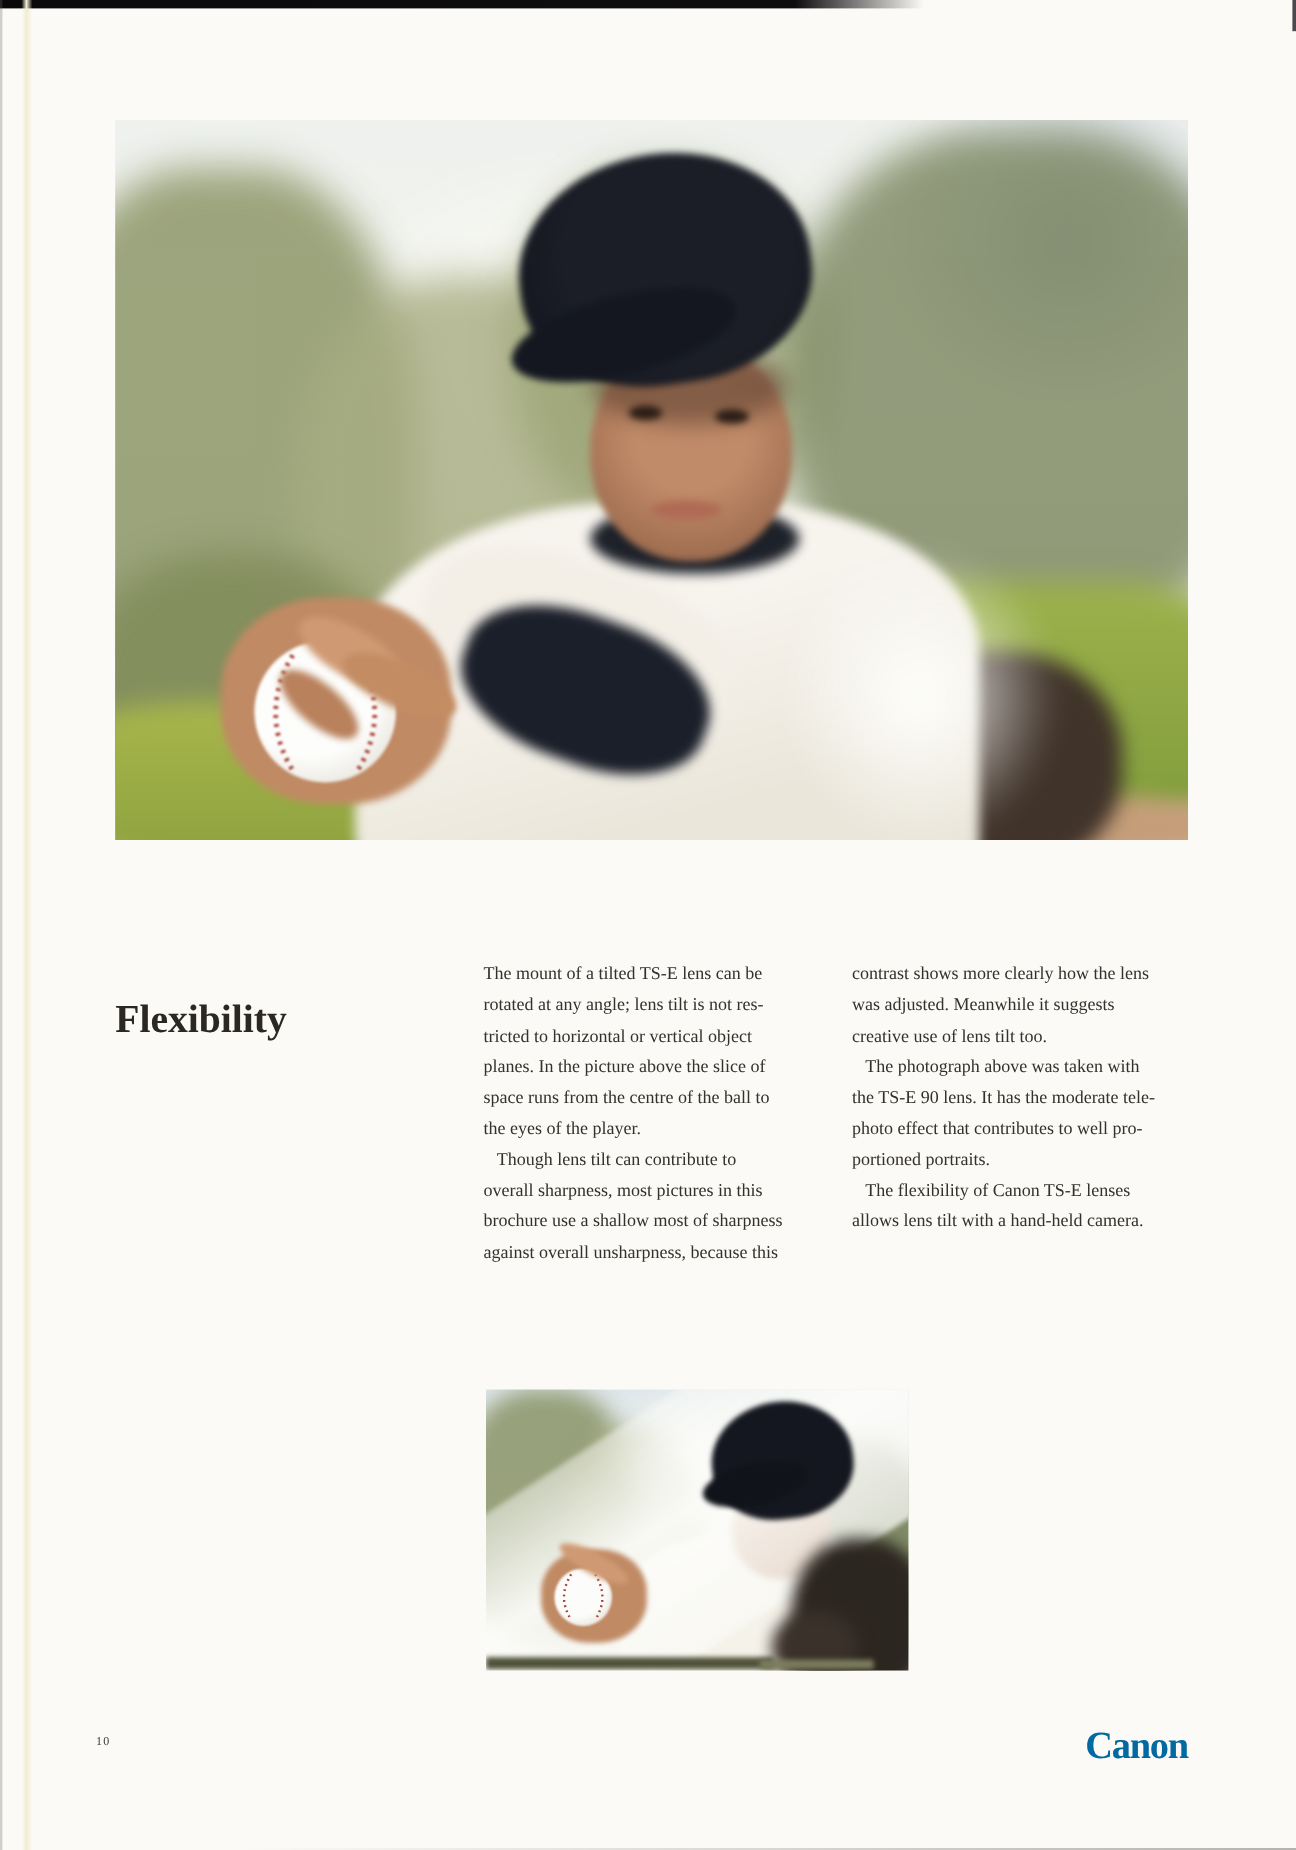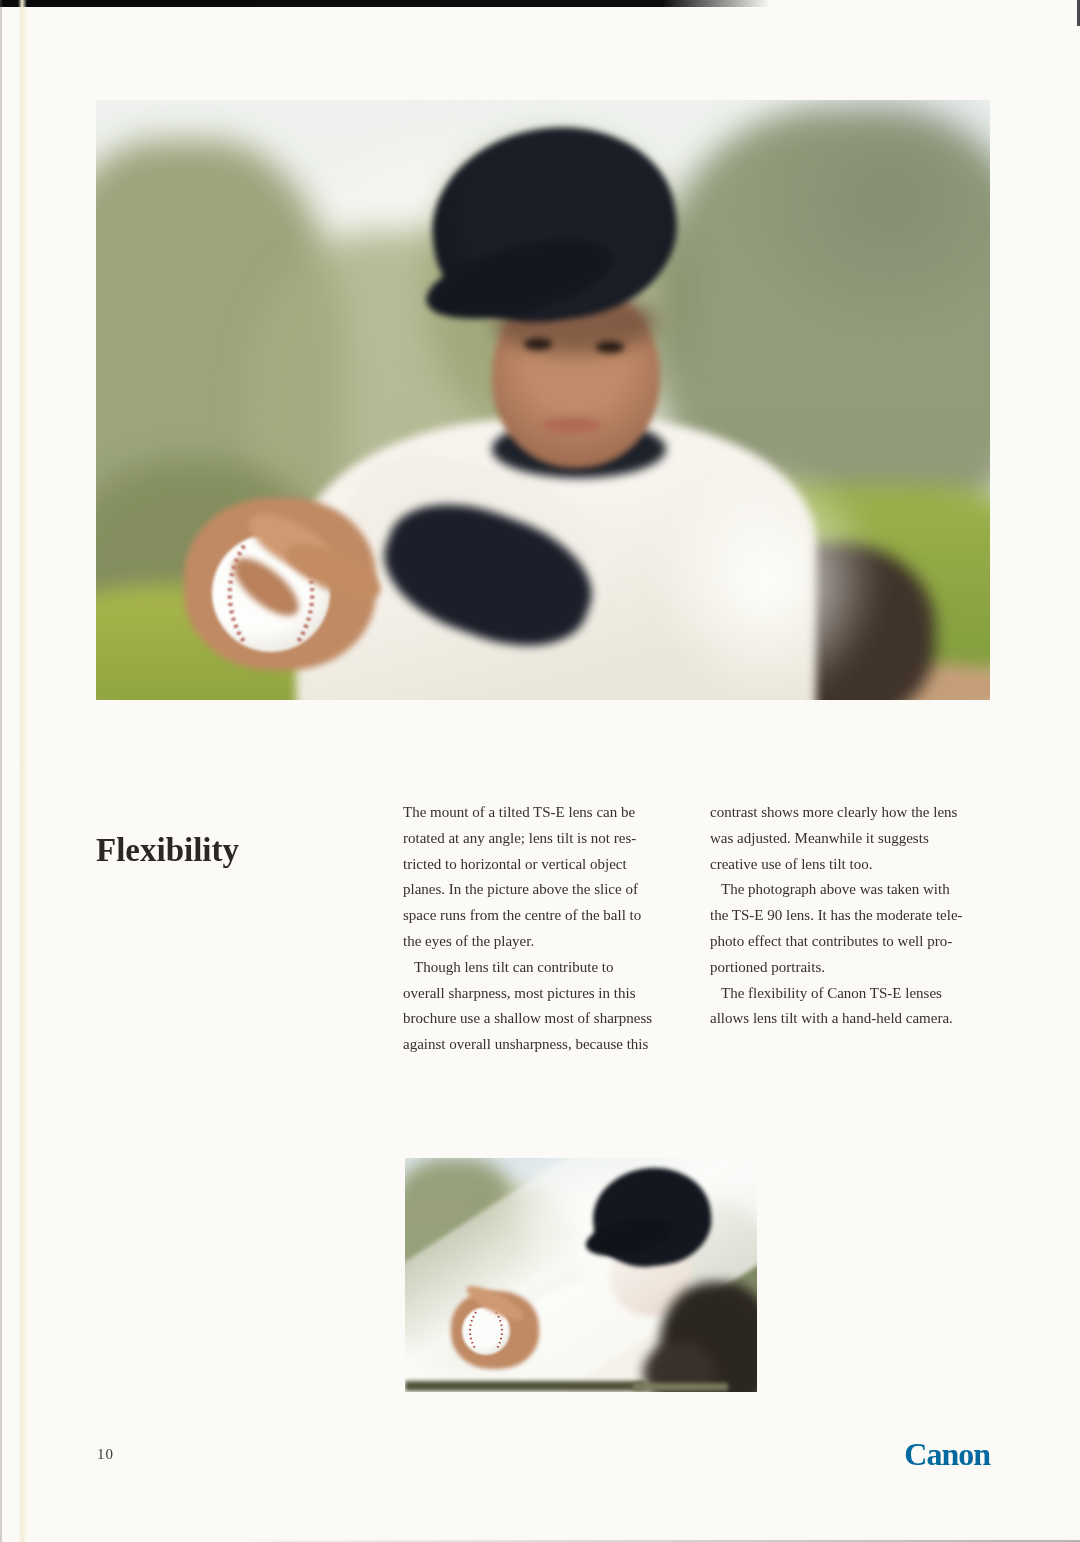--- a/index.html
+++ b/index.html
@@ -97,21 +97,21 @@
   .d-grass1{left:0;bottom:1px;width:240px;height:10px;background:#4f5138;border-radius:0;filter:blur(2px);}
   .d-grass2{left:228px;bottom:1px;width:95px;height:8px;background:#7a7c5d;border-radius:0;filter:blur(2px);}
 
   
   .headline{position:absolute;left:96px;top:810px;
     font-size:33px;font-weight:700;color:#2b2823;letter-spacing:0;}
   .col{position:absolute;top:800px;color:#34302b;}
   .col .line{white-space:pre;font-size:15px;line-height:25.8px;}
   .col1{left:403px;}
   .col2{left:710px;}
-  .page-number{position:absolute;left:97px;top:1446px;font-size:15px;color:#3a3a38;letter-spacing:1px;}
+  .page-number{position:absolute;left:80px;top:1446px;font-size:10px;color:#3a3a38;letter-spacing:1px;}
   .brand{position:absolute;right:90px;top:1436px;font-size:32px;font-weight:700;
     color:#0369a1;letter-spacing:-1px;}
 </style>
 </head>
 <body>
 
 <div class="page">
 
   <div class="scan-top"></div>
   <div class="scan-top-right"></div>

